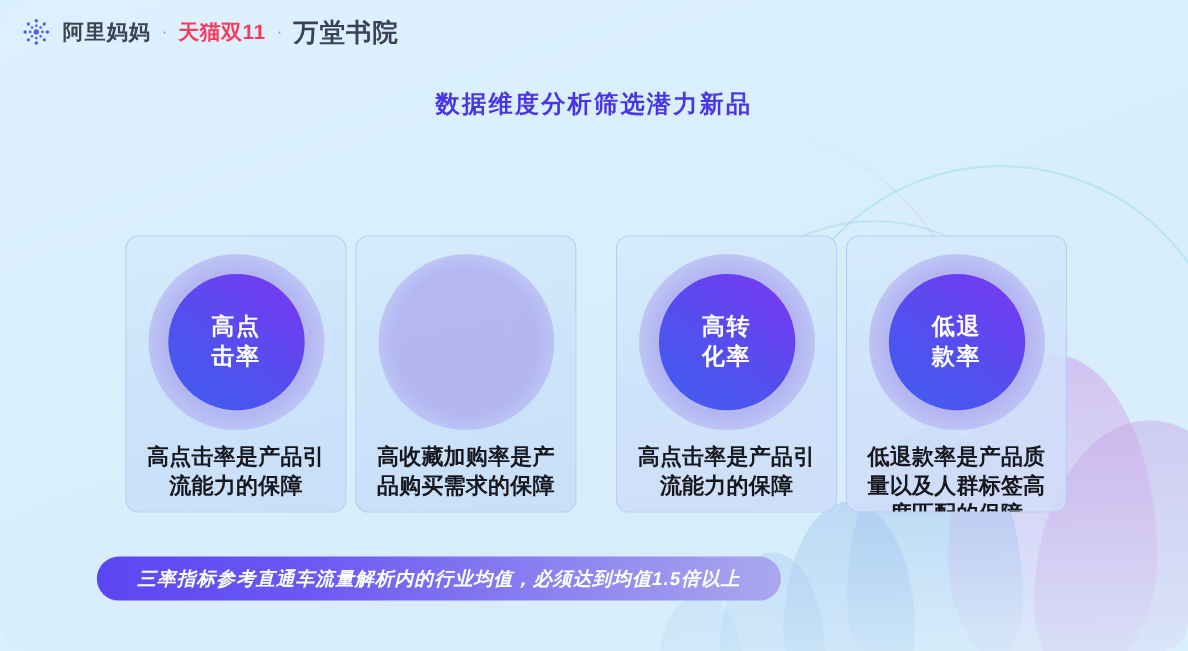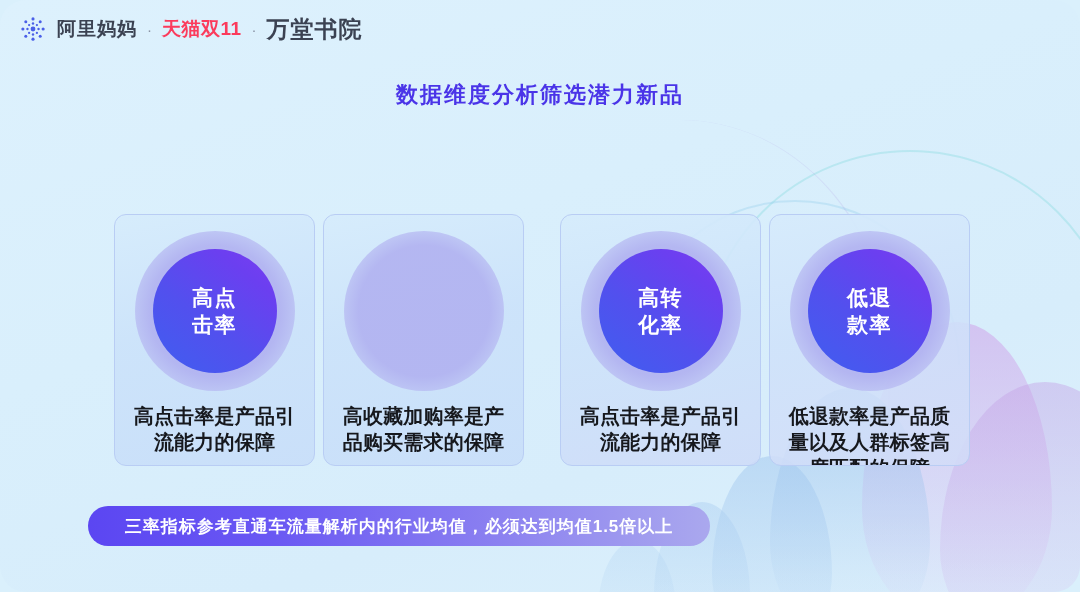--- a/index.html
+++ b/index.html
@@ -231,20 +231,21 @@
     border-radius: 20px;
     display: flex;
     align-items: center;
     justify-content: center;
     padding: 0 26px;
     color: #ffffff;
     font-size: 17px;
     font-weight: 800;
     letter-spacing: 1px;
     white-space: nowrap;
+    font-style: italic;
   }
   .pill-wide {
     width: 622px;
     background: linear-gradient(90deg, #5b46f2 0%, #6a58f3 30%, #8d83f0 68%, #aaa8ee 100%);
   }
   .pill-narrow {
     width: 262px;
     background: linear-gradient(90deg, #6f5cf2 0%, #8a7bf1 50%, #a9a5ee 100%);
   }
 </style>

